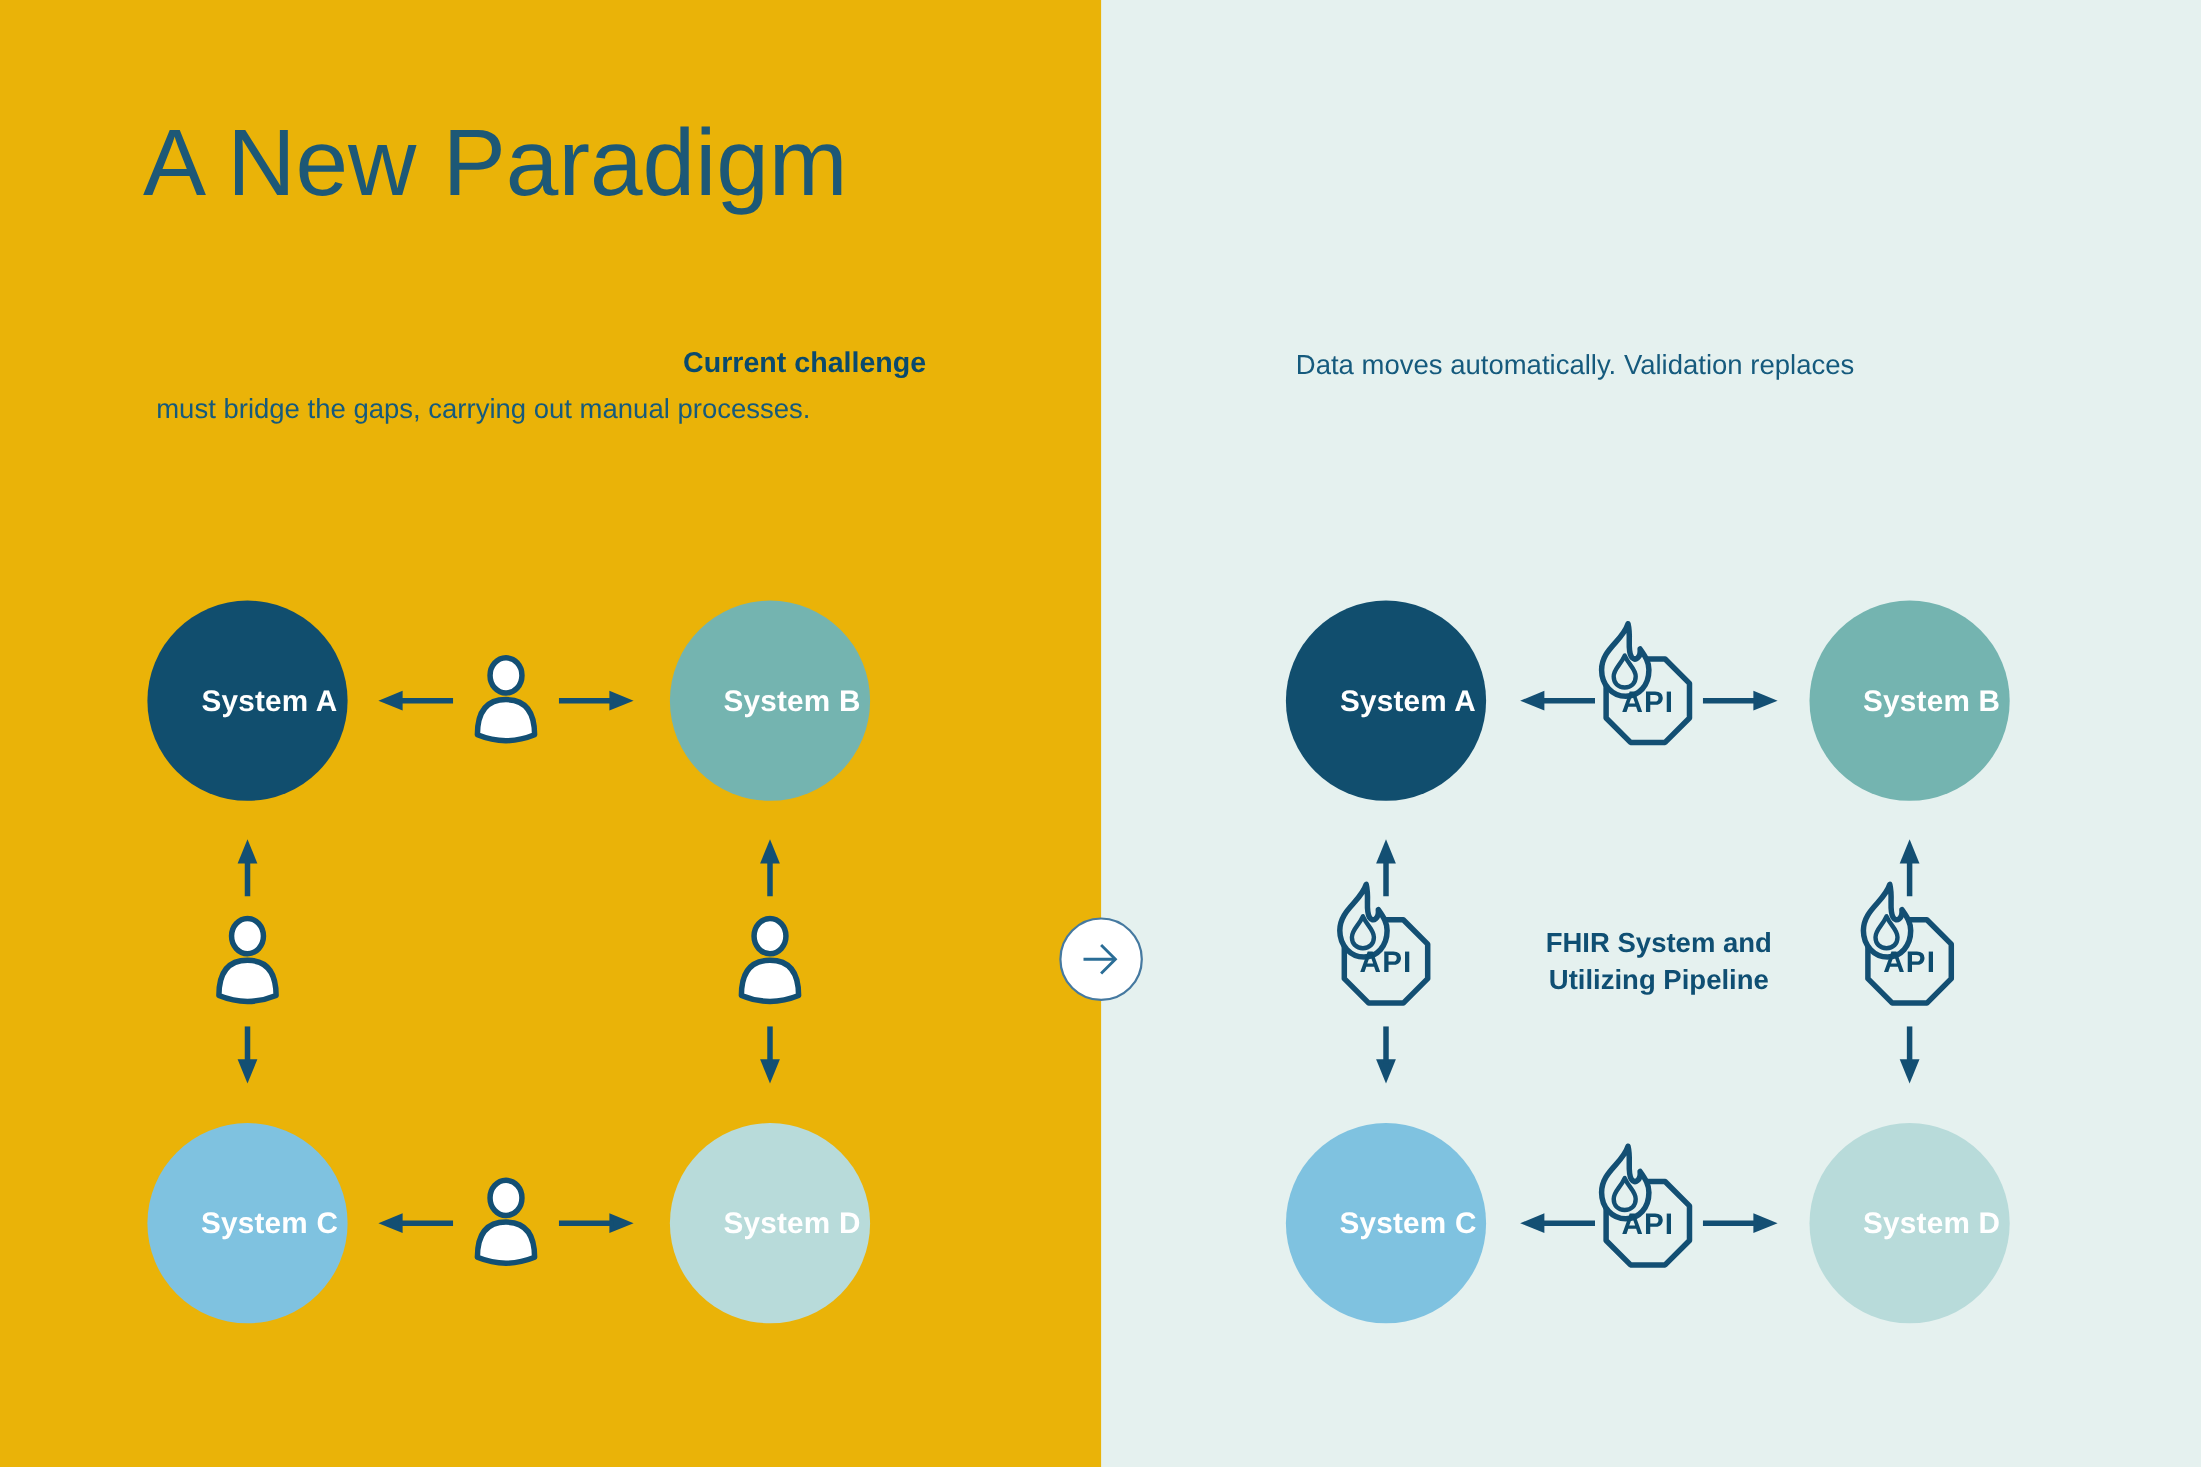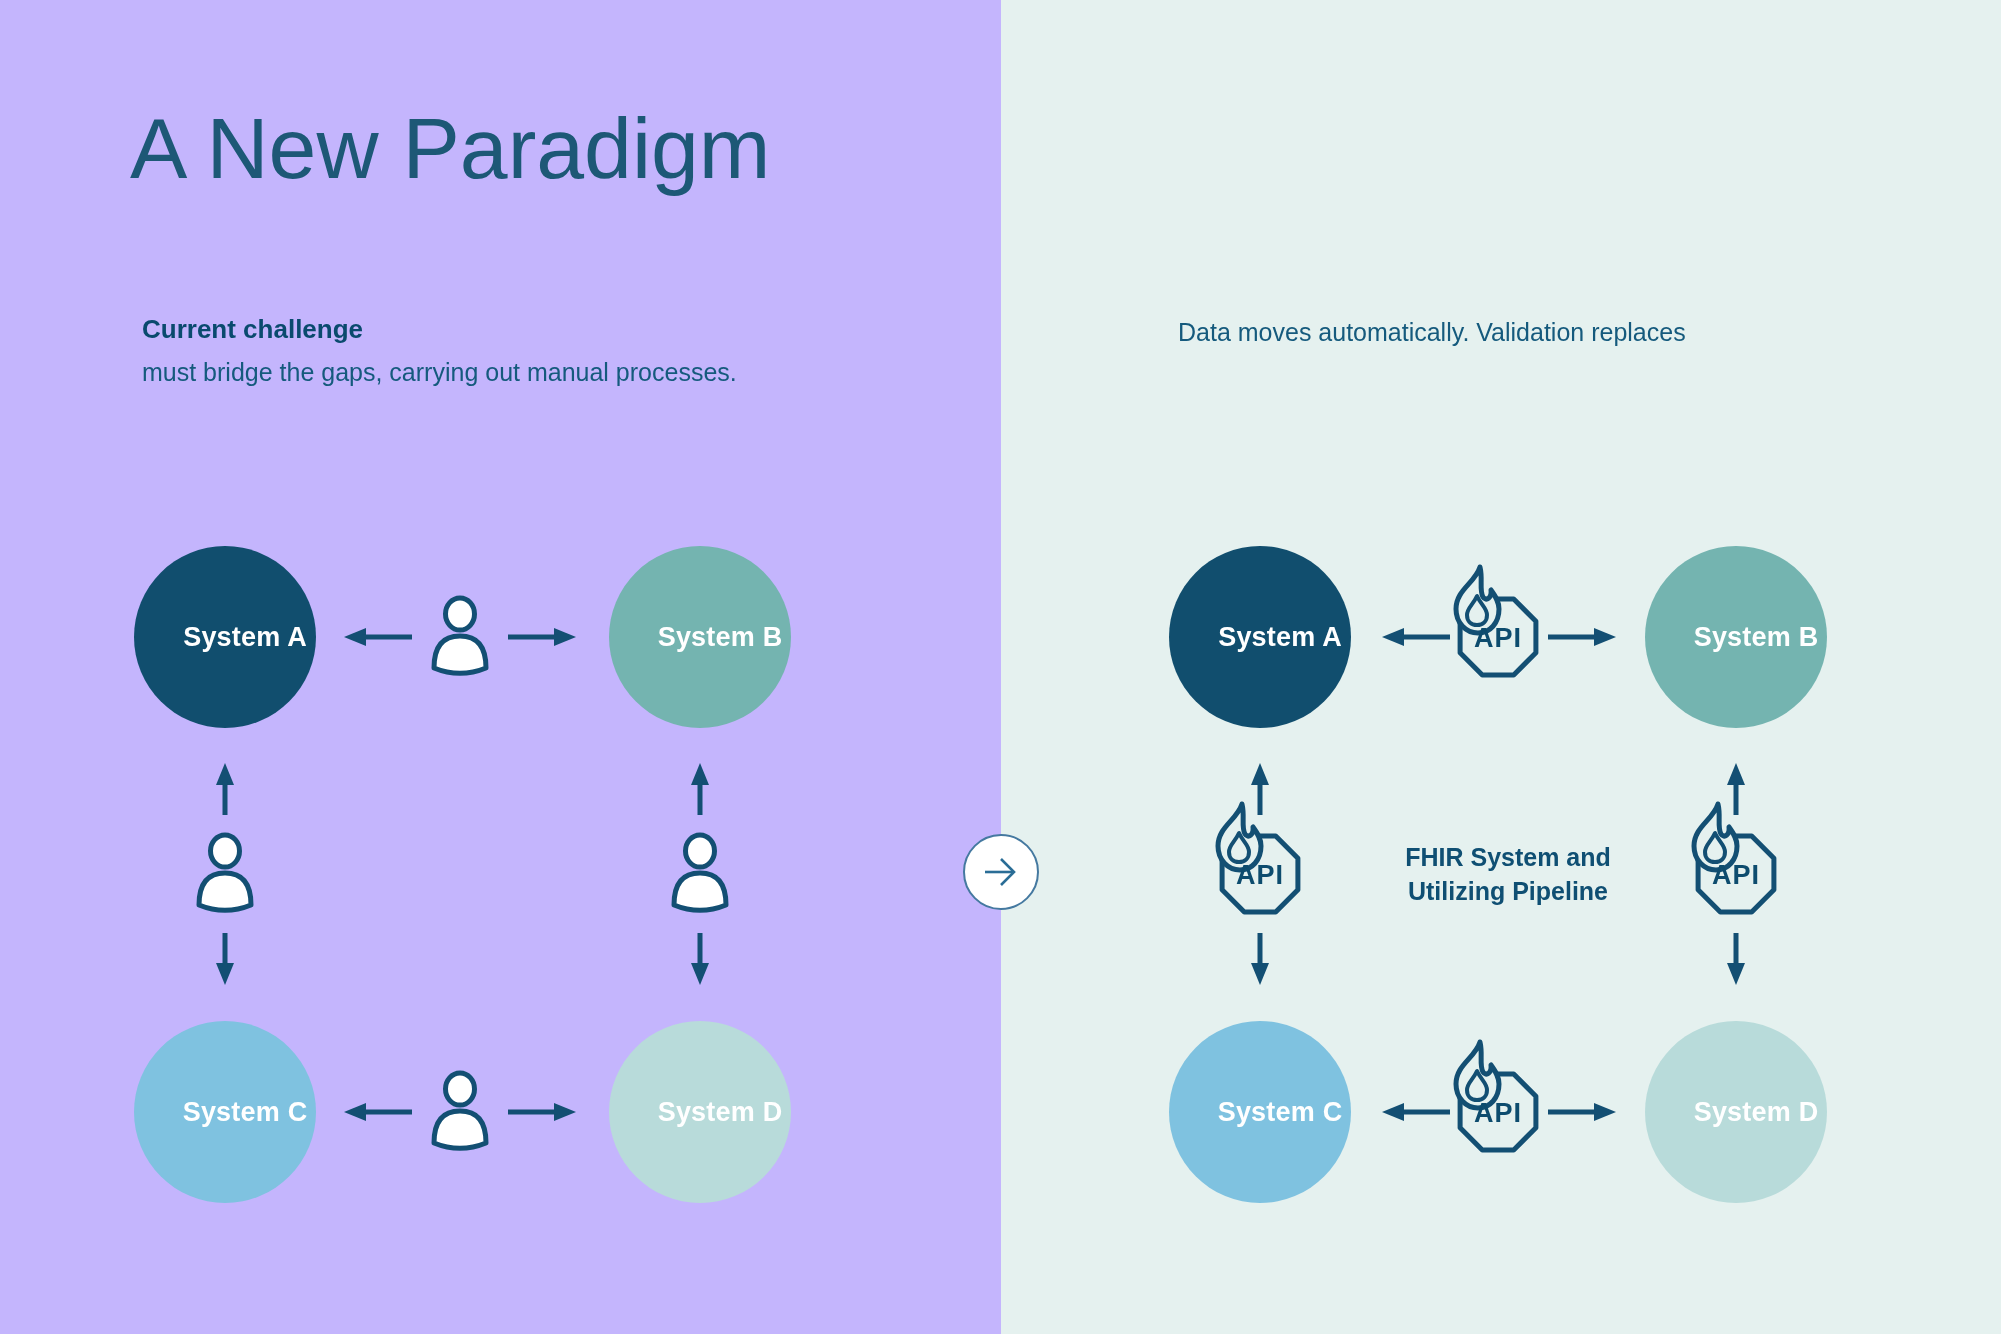--- a/index.html
+++ b/index.html
@@ -1,30 +1,30 @@
 <!DOCTYPE html>
 <html><head>
 <meta charset="utf-8">
 <style>
   html,body{margin:0;padding:0;background:#ffffff;}
   .canvas{
     position:relative;
     width:2001px;height:1334px;
-    background:#c4b5fd;
+    background:#eab308;
     font-family:"Liberation Sans",sans-serif;
     overflow:hidden;
   }
   .right-bg{position:absolute;left:1001px;top:0;width:1000px;height:1334px;}
   .title{
     position:absolute;left:130px;top:100px;
     font-size:86px;font-weight:300;line-height:96px;
     color:#1d5876;letter-spacing:0px;white-space:nowrap;
   }
   .text-block{position:absolute;width:700px;}
-  .text-block .heading{font-size:26px;font-weight:700;color:#0a4a6e;margin:0 0 9px 0;}
+  .text-block .heading{font-size:26px;font-weight:700;color:#0a4a6e;margin:0 0 9px 0;text-align:right;}
   .text-block .body-line{font-size:25px;color:#155a7d;line-height:36px;}
   .sys-circle{
     position:absolute;width:182px;height:182px;border-radius:50%;
     display:flex;align-items:center;justify-content:center;
   }
   .sys-circle .sys-label{color:#ffffff;font-size:27px;font-weight:700;letter-spacing:0.2px;margin-left:40px;}
   .abs{position:absolute;}
   .pipeline-label{
     position:absolute;left:1308px;top:840px;width:400px;
     text-align:center;font-size:25px;font-weight:700;color:#0f4f73;line-height:34px;

